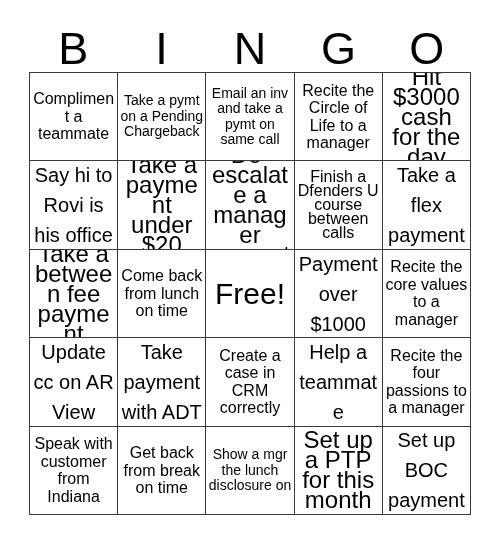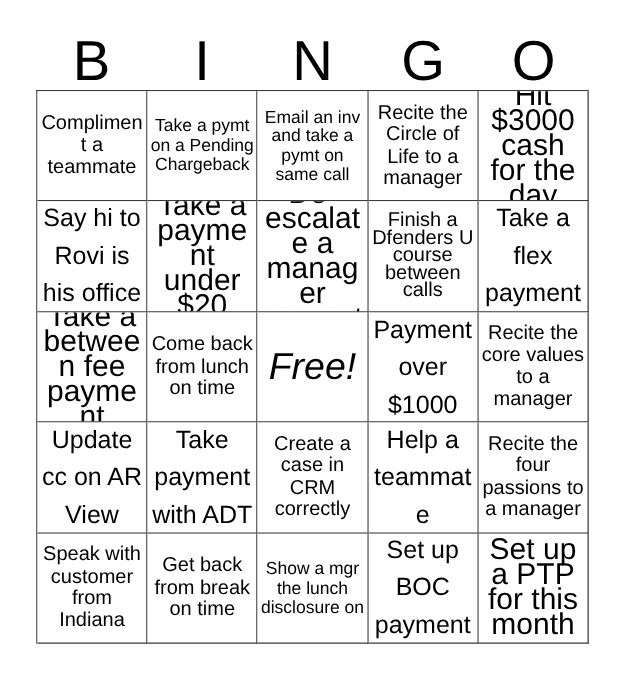--- a/index.html
+++ b/index.html
@@ -77,21 +77,21 @@
   .cell-text {
     display: block;
     width: 100%;
     text-align: center;
     color: #000000;
     white-space: normal;
     word-wrap: break-word;
   }
 
   
-  .sz-xxl .cell-text { font-size: 30px; line-height: 33px; font-style: italic; }
+  .sz-xxl .cell-text { font-size: 30px; line-height: 33px; }
   .sz-xl  .cell-text { font-size: 20px; line-height: 30px; }
   .sz-lg  .cell-text { font-size: 24px; line-height: 20px; }
   .sz-md  .cell-text { font-size: 16px; line-height: 17.5px; }
   .sz-sm  .cell-text { font-size: 14px; line-height: 15.5px; }
   .sz-xs  .cell-text { font-size: 16px; line-height: 14px; }
 </style>
 </head>
 <body>
 
 <div class="card">
@@ -182,21 +182,21 @@
 
     <div class="cell sz-md">
       <span class="cell-text">Speak with customer from Indiana</span>
     </div>
     <div class="cell sz-md">
       <span class="cell-text">Get back from break on time</span>
     </div>
     <div class="cell sz-sm">
       <span class="cell-text">Show a mgr the lunch disclosure on</span>
     </div>
+    <div class="cell sz-lg">
+      <span class="cell-text">Set up a PTP for this month</span>
+    </div>
     <div class="cell sz-xl">
       <span class="cell-text">Set up BOC payment</span>
-    </div>
-    <div class="cell sz-lg">
-      <span class="cell-text">Set up a PTP for this month</span>
     </div>
 
   </div>
 </div>
 
 </body></html>

